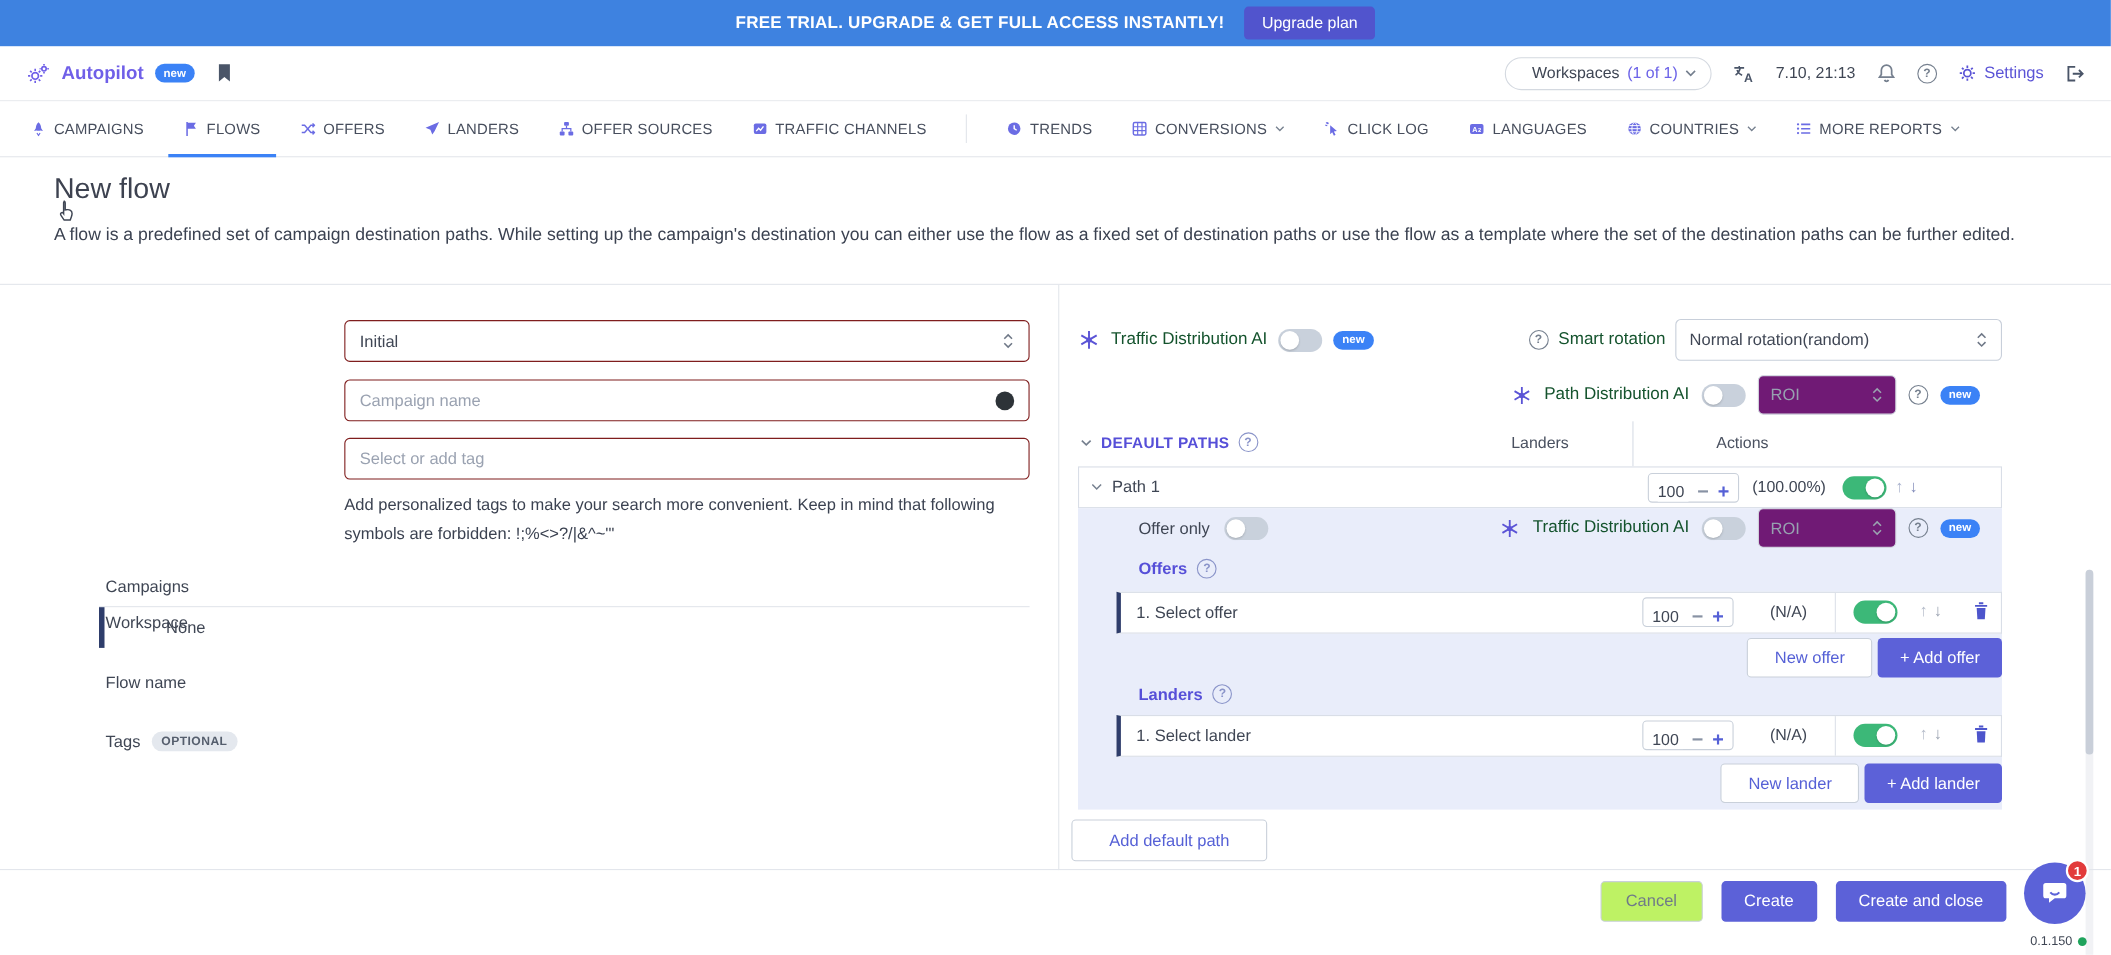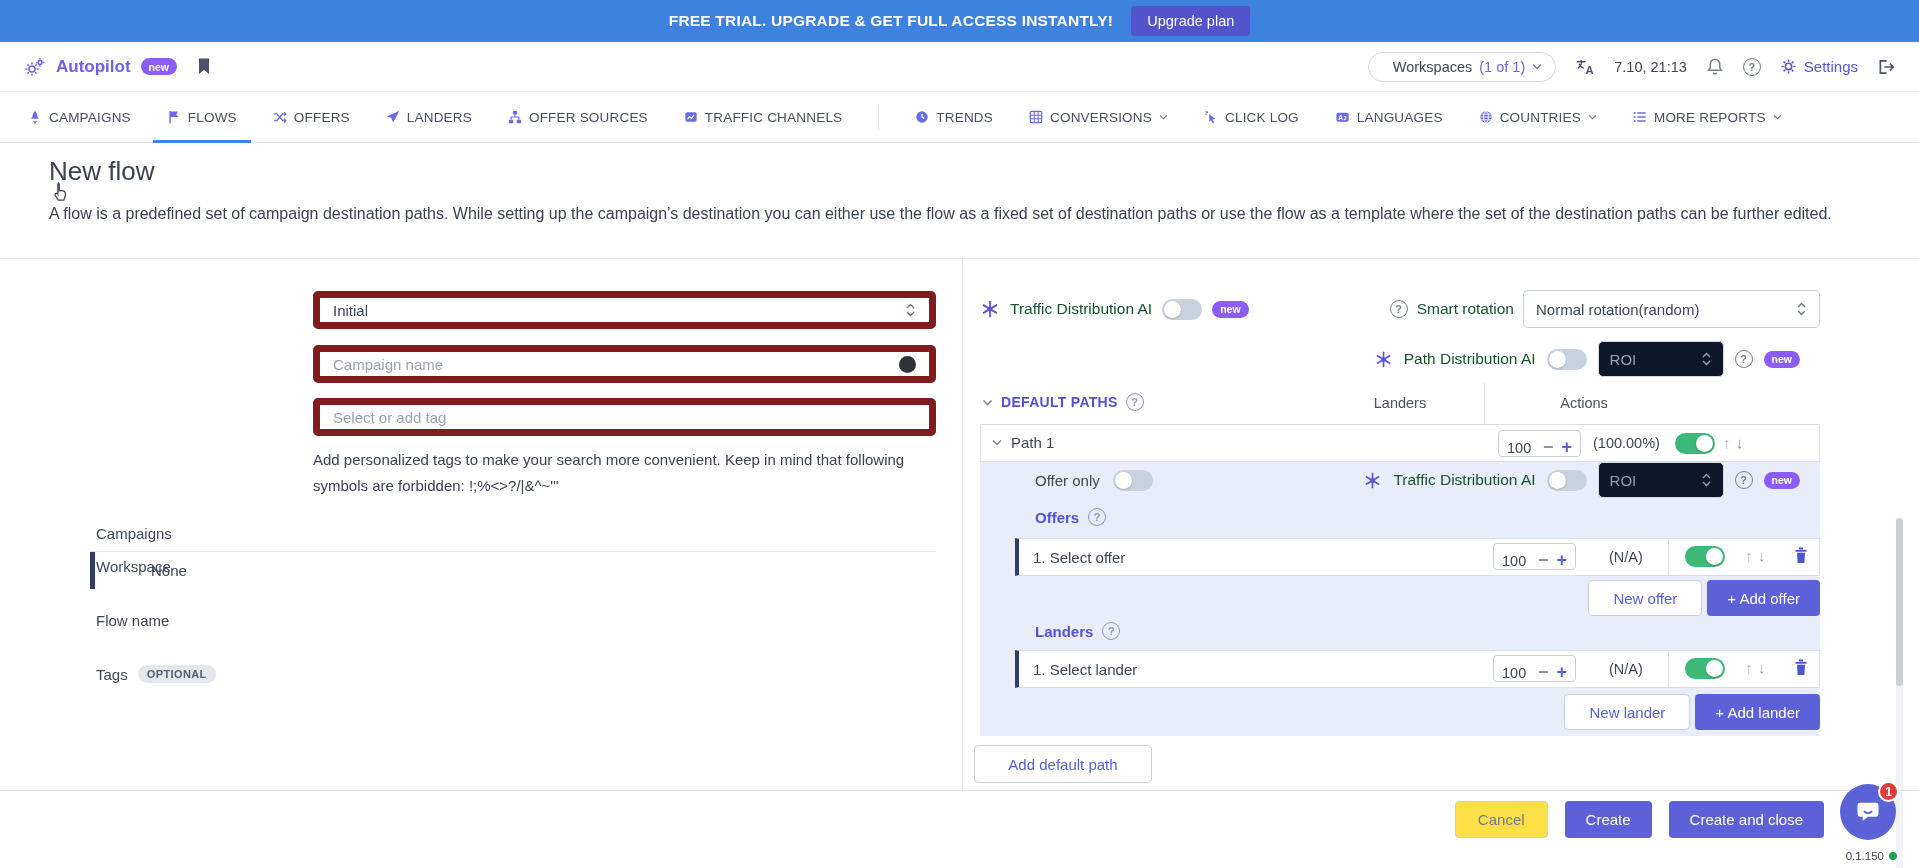--- a/index.html
+++ b/index.html
@@ -12,21 +12,21 @@
     display:flex; align-items:center; justify-content:center; gap:18px; }
   .banner-text { color:#fff; font-weight:bold; font-size:15.5px; letter-spacing:.2px; }
   .banner-btn { background:#5154cd; color:#fff; border:none; border-radius:4px;
     font-size:14.5px; padding:7px 16px; cursor:pointer; font-family:inherit; }
 
   
   .topbar { position:absolute; top:42px; left:0; width:1919px; height:49px;
     display:flex; align-items:center; justify-content:space-between; padding:0 24px; }
   .topbar-left { display:flex; align-items:center; gap:10px; }
   .app-name { color:#6f5fe8; font-weight:bold; font-size:17px; }
-  .badge-new { background:#8b5cf6; color:#fff; font-size:10.5px; font-weight:bold;
+  .badge-new { background:#3b82f6; color:#fff; font-size:10.5px; font-weight:bold;
     padding:2.5px 8px; border-radius:9px; }
   .bookmark { margin-left:10px; }
   .topbar-right { display:flex; align-items:center; gap:19px; }
   .ws-pill { display:flex; align-items:center; gap:7px; border:1px solid #d4d9e0;
     border-radius:17px; padding:6px 13px; cursor:pointer; }
   .ws-label { font-size:14.5px; color:#3f4654;margin-left:11px; }
   .ws-count { font-size:14.5px; color:#6c63e8; }
   .datetime { font-size:14.5px; color:#3f4654; }
   .settings-group { display:flex; align-items:center; gap:7px; color:#5b54d6; font-size:15px; cursor:pointer; }
   .qmark { width:18px; height:18px; border:1.4px solid #76808f; border-radius:50%;
@@ -52,21 +52,21 @@
 
   
   .panel { position:absolute; top:258px; left:0; width:1919px; height:532px;
     border-top:1px solid #e3e6ec; }
   .vdiv { position:absolute; left:962px; top:0; height:532px; width:1px; background:#e3e6ec; }
 
   
   .flabel { position:absolute; font-size:15px; color:#3f4654; display:flex; align-items:center; gap:10px; }
   .opt-badge { background:#e4e8ee; color:#555e6d; font-size:11px; font-weight:bold;
     letter-spacing:.4px; padding:3px 9px; border-radius:10px; }
-  .control { position:absolute; left:313px; width:623px; height:38px; border:7px solid #7f1d1d;
+  .control { position:absolute; left:313px; width:623px; height:38px; border:1px solid #7f1d1d;
     border-radius:5px; background:#fff; display:flex; align-items:center; padding:0 13px; font-size:15px; }
   .control input { border:none; outline:none; flex:1; font-size:15px; font-family:inherit; color:#3f4654; background:transparent; }
   .control input::placeholder { color:#9aa2b1; }
   .sel-value { flex:1; color:#3f4654; }
   .color-dot { width:17px; height:17px; border-radius:50%; background:#2d3338; flex:none; cursor:pointer; }
   .hint { position:absolute; left:313px; top:188px; width:632px; font-size:15px; line-height:26px; color:#3b4251; }
   .camp-label { position:absolute; left:96px; top:266px; font-size:15px; color:#3f4654; }
   .camp-row { position:absolute; left:90px; top:292px; width:846px; border-top:1px solid #e3e6ec; }
   .camp-none { height:37px; border-left:5px solid #2e3d6b; display:flex; align-items:center;
     padding-left:56px; font-size:15px; color:#3f4654; }
@@ -80,21 +80,21 @@
   .tog { width:40px; height:21px; border-radius:11px; background:#c9d1dc; position:relative;
     flex:none; cursor:pointer; }
   .tog::after { content:""; position:absolute; width:17px; height:17px; border-radius:50%;
     background:#fff; top:2px; left:2px; box-shadow:0 1px 2px rgba(0,0,0,.18); }
   .tog.on { background:#3cb878; }
   .tog.on::after { left:21px; }
   .sel { display:flex; align-items:center; justify-content:space-between; gap:8px;
     height:38px; background:#fff; border:1px solid #c8cfda; border-radius:5px;
     padding:0 12px; font-size:15px; color:#3f4654; cursor:pointer; }
   .sel-disabled { display:flex; align-items:center; justify-content:space-between;
-    width:126px; height:36px; background:#0f172a; border:1px solid #d5dae2; border-radius:5px;
+    width:126px; height:36px; background:#701a75; border:1px solid #d5dae2; border-radius:5px;
     padding:0 11px; color:#97a1b0; font-size:15px; }
   .row2 { position:absolute; top:82px; right:20px; height:36px; display:flex; align-items:center; gap:11px; }
 
   .dp-header { position:absolute; top:128px; left:0; width:840px; height:34px; }
   .dp-title { position:absolute; left:2px; top:6px; display:flex; align-items:center; gap:8px;
     color:#564fd8; font-weight:bold; font-size:14px; letter-spacing:.3px; cursor:pointer; }
   .col-head { position:absolute; top:8px; font-size:14.5px; color:#4a5160; text-align:center; }
   .weight-h { left:370px; width:100px; }
   .actions-h { left:544px; width:120px; }
   .col-div { position:absolute; left:504px; top:-4px; height:41px; width:1px; background:#d8dde6; }
@@ -133,21 +133,21 @@
 
   
   .sb-track { position:absolute; left:1896px; top:259px; width:7px; height:530px;
     background:#f1f2f5; border-radius:4px; }
   .sb-thumb { position:absolute; left:1896px; top:259px; width:7px; height:168px;
     background:#c9cfd9; border-radius:4px; }
 
   
   .footer-line { position:absolute; top:790px; left:0; width:1919px; border-top:1px solid #e3e6ec; }
   .footer-btns { position:absolute; top:801px; right:95px; display:flex; gap:17px; }
-  .btn-cancel { background:#fde047; border:1px solid #c9d0da; border-radius:4px; color:#707a89;
+  .btn-cancel { background:#bef264; border:1px solid #c9d0da; border-radius:4px; color:#707a89;
     font-size:15px; height:37px; padding:0 22px; display:flex; align-items:center; cursor:pointer; font-family:inherit; }
 
   .chat { position:absolute; left:1840px; top:784px; width:56px; height:56px; border-radius:50%;
     background:#5b62d8; display:flex; align-items:center; justify-content:center; cursor:pointer; }
   .chat-badge { position:absolute; right:-3px; top:-3px; width:21px; height:21px; border-radius:50%;
     background:#e23b3b; color:#fff; font-size:12px; font-weight:bold; display:flex;
     align-items:center; justify-content:center; border:2px solid #fff; }
   .version { position:absolute; top:850px; right:22px; display:flex; align-items:center; gap:5px;
     font-size:11.5px; color:#3f4654; }
   .vdot { width:8px; height:8px; border-radius:50%; background:#1fa35c; }

